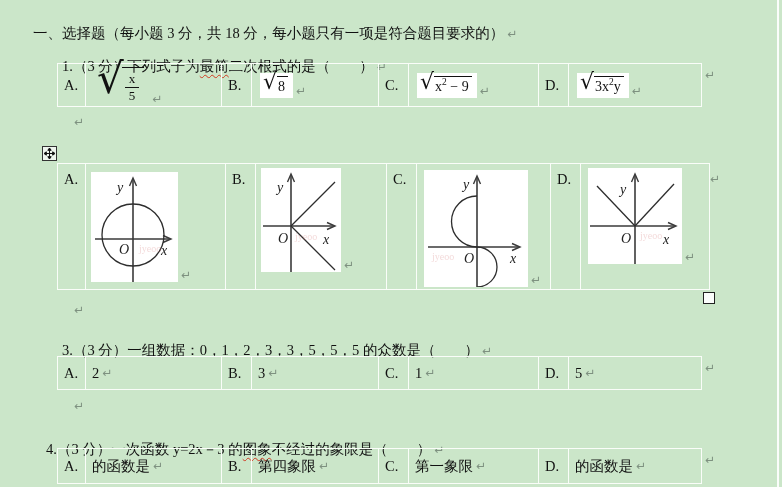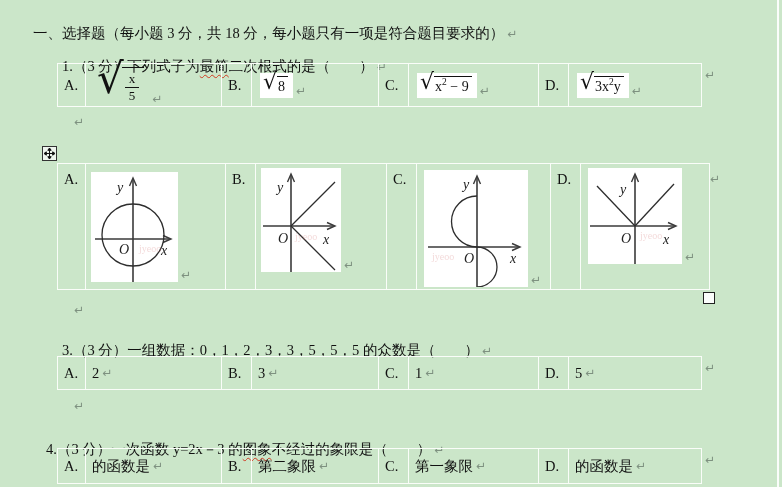--- a/index.html
+++ b/index.html
@@ -232,21 +232,21 @@
   <p class="stem" style="left:46px;top:425px;"><span>4.（3 分）一次函数 y=2x－3 的</span><span class="wavy">图象</span><span>不经过的象限是（　　）</span><span class="pilcrow">↵</span></p>
 
   <div class="tbl q4t" style="left:57px;top:448px;height:34px;">
     <div class="cell letter">A.</div>
     <div class="cell val">
         <span>的函数是</span>
         <span class="pilcrow">↵</span>
       </div>
     <div class="cell letter">B.</div>
     <div class="cell val">
-        <span>第二象限</span>
+        <span>第四象限</span>
         <span class="pilcrow">↵</span>
       </div>
     <div class="cell letter">C.</div>
     <div class="cell val">
         <span>第一象限</span>
         <span class="pilcrow">↵</span>
       </div>
     <div class="cell letter">D.</div>
     <div class="cell val">
         <span>的函数是</span>

